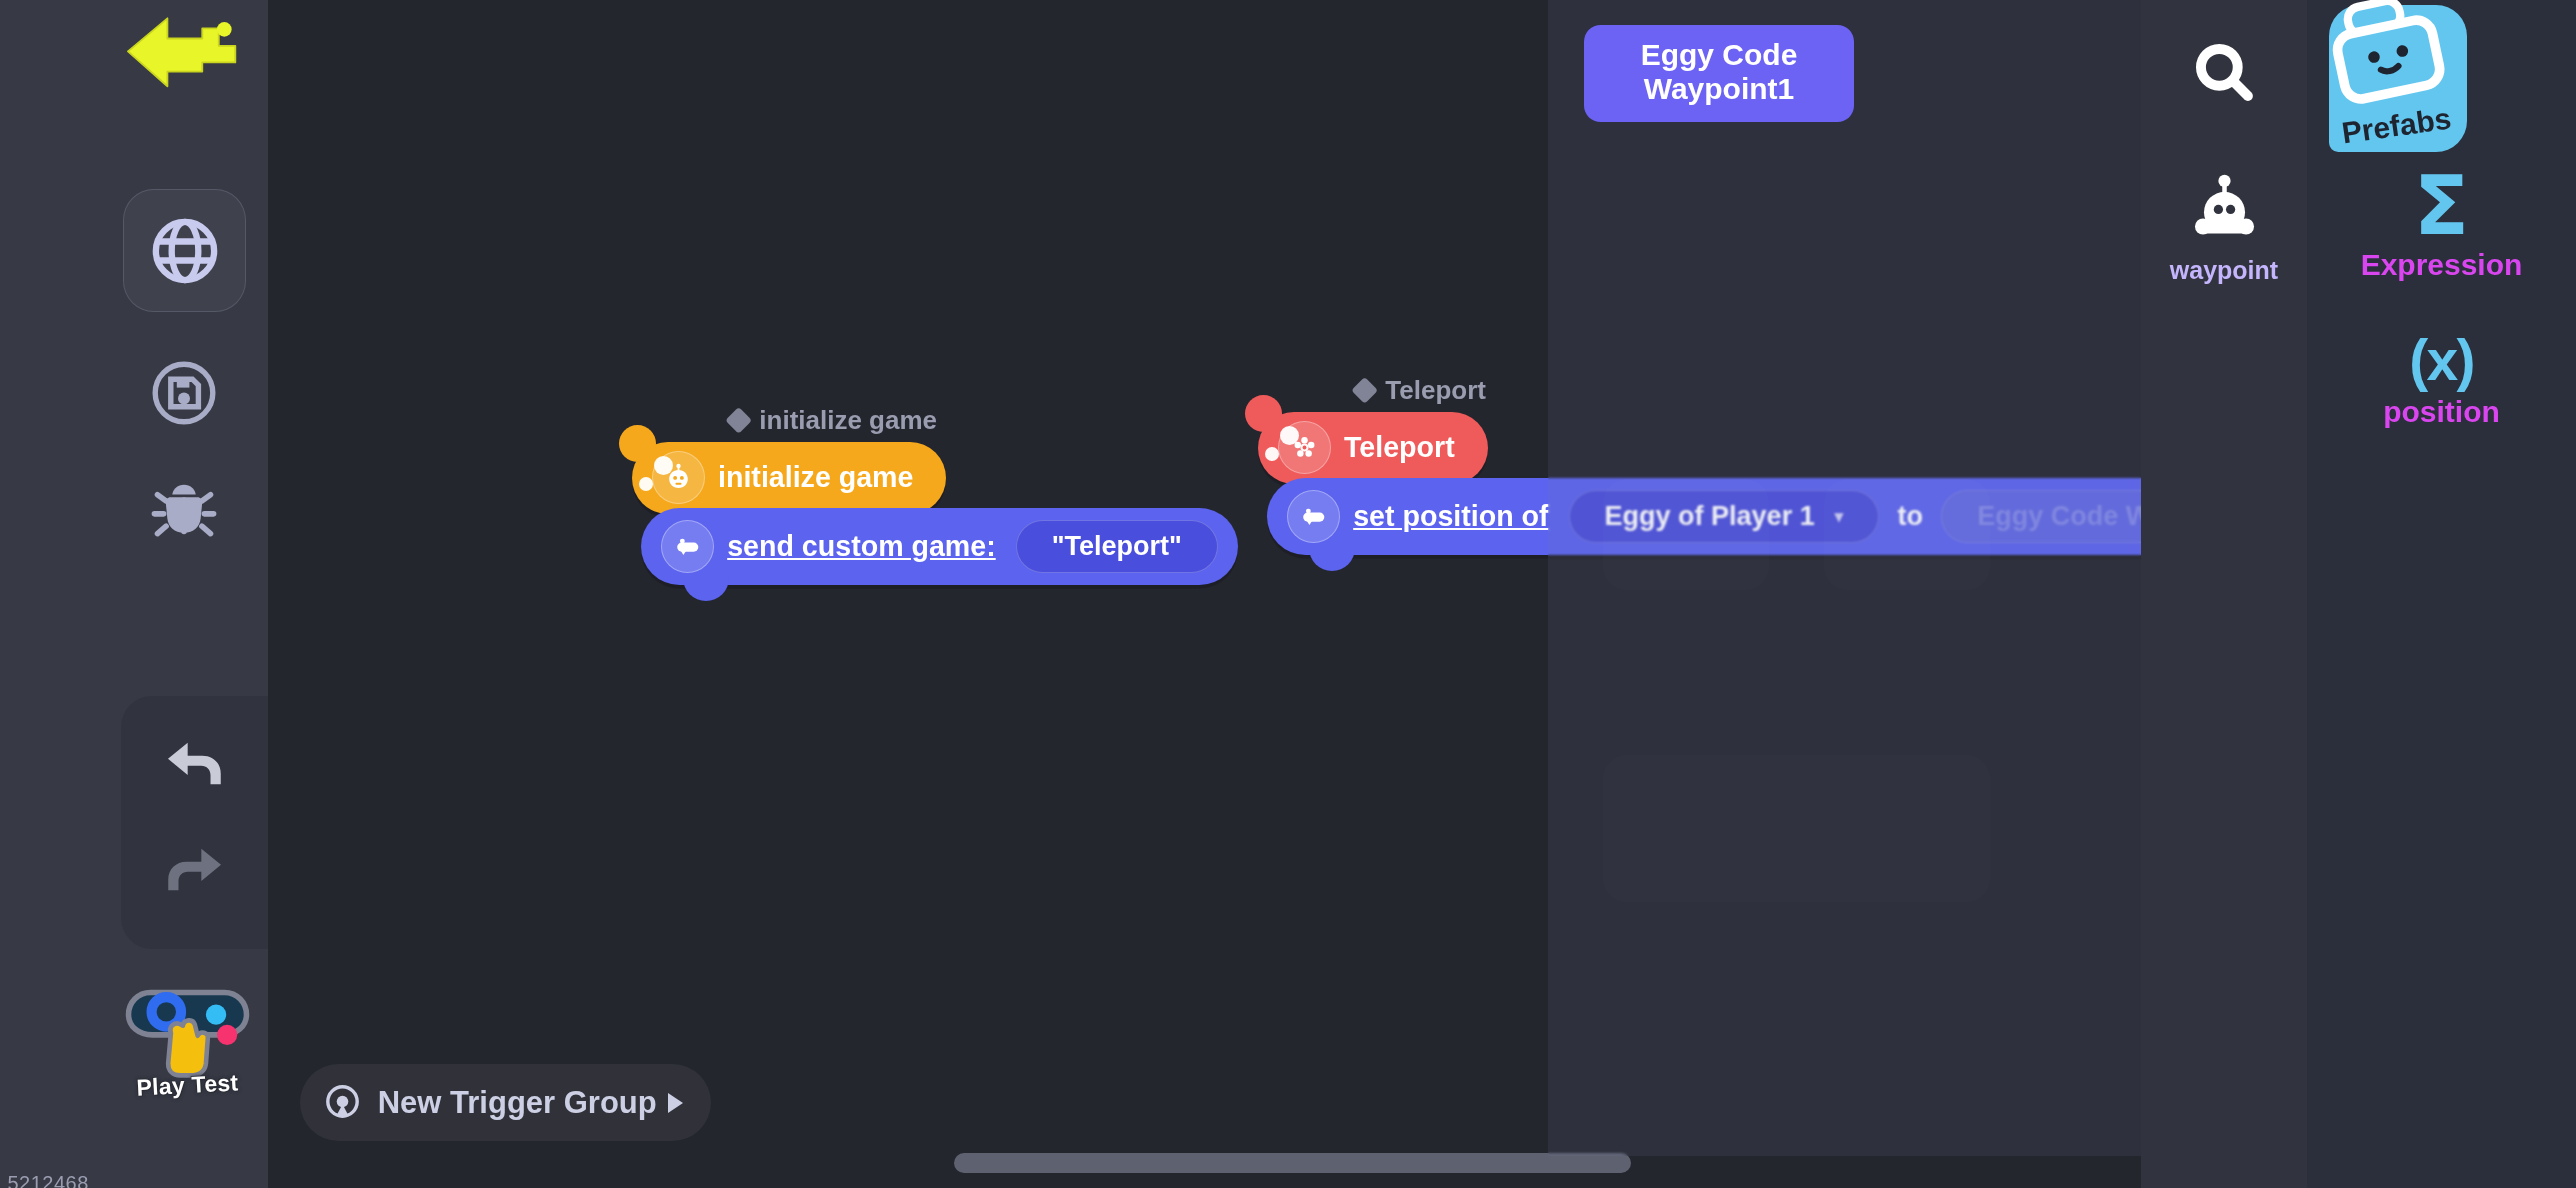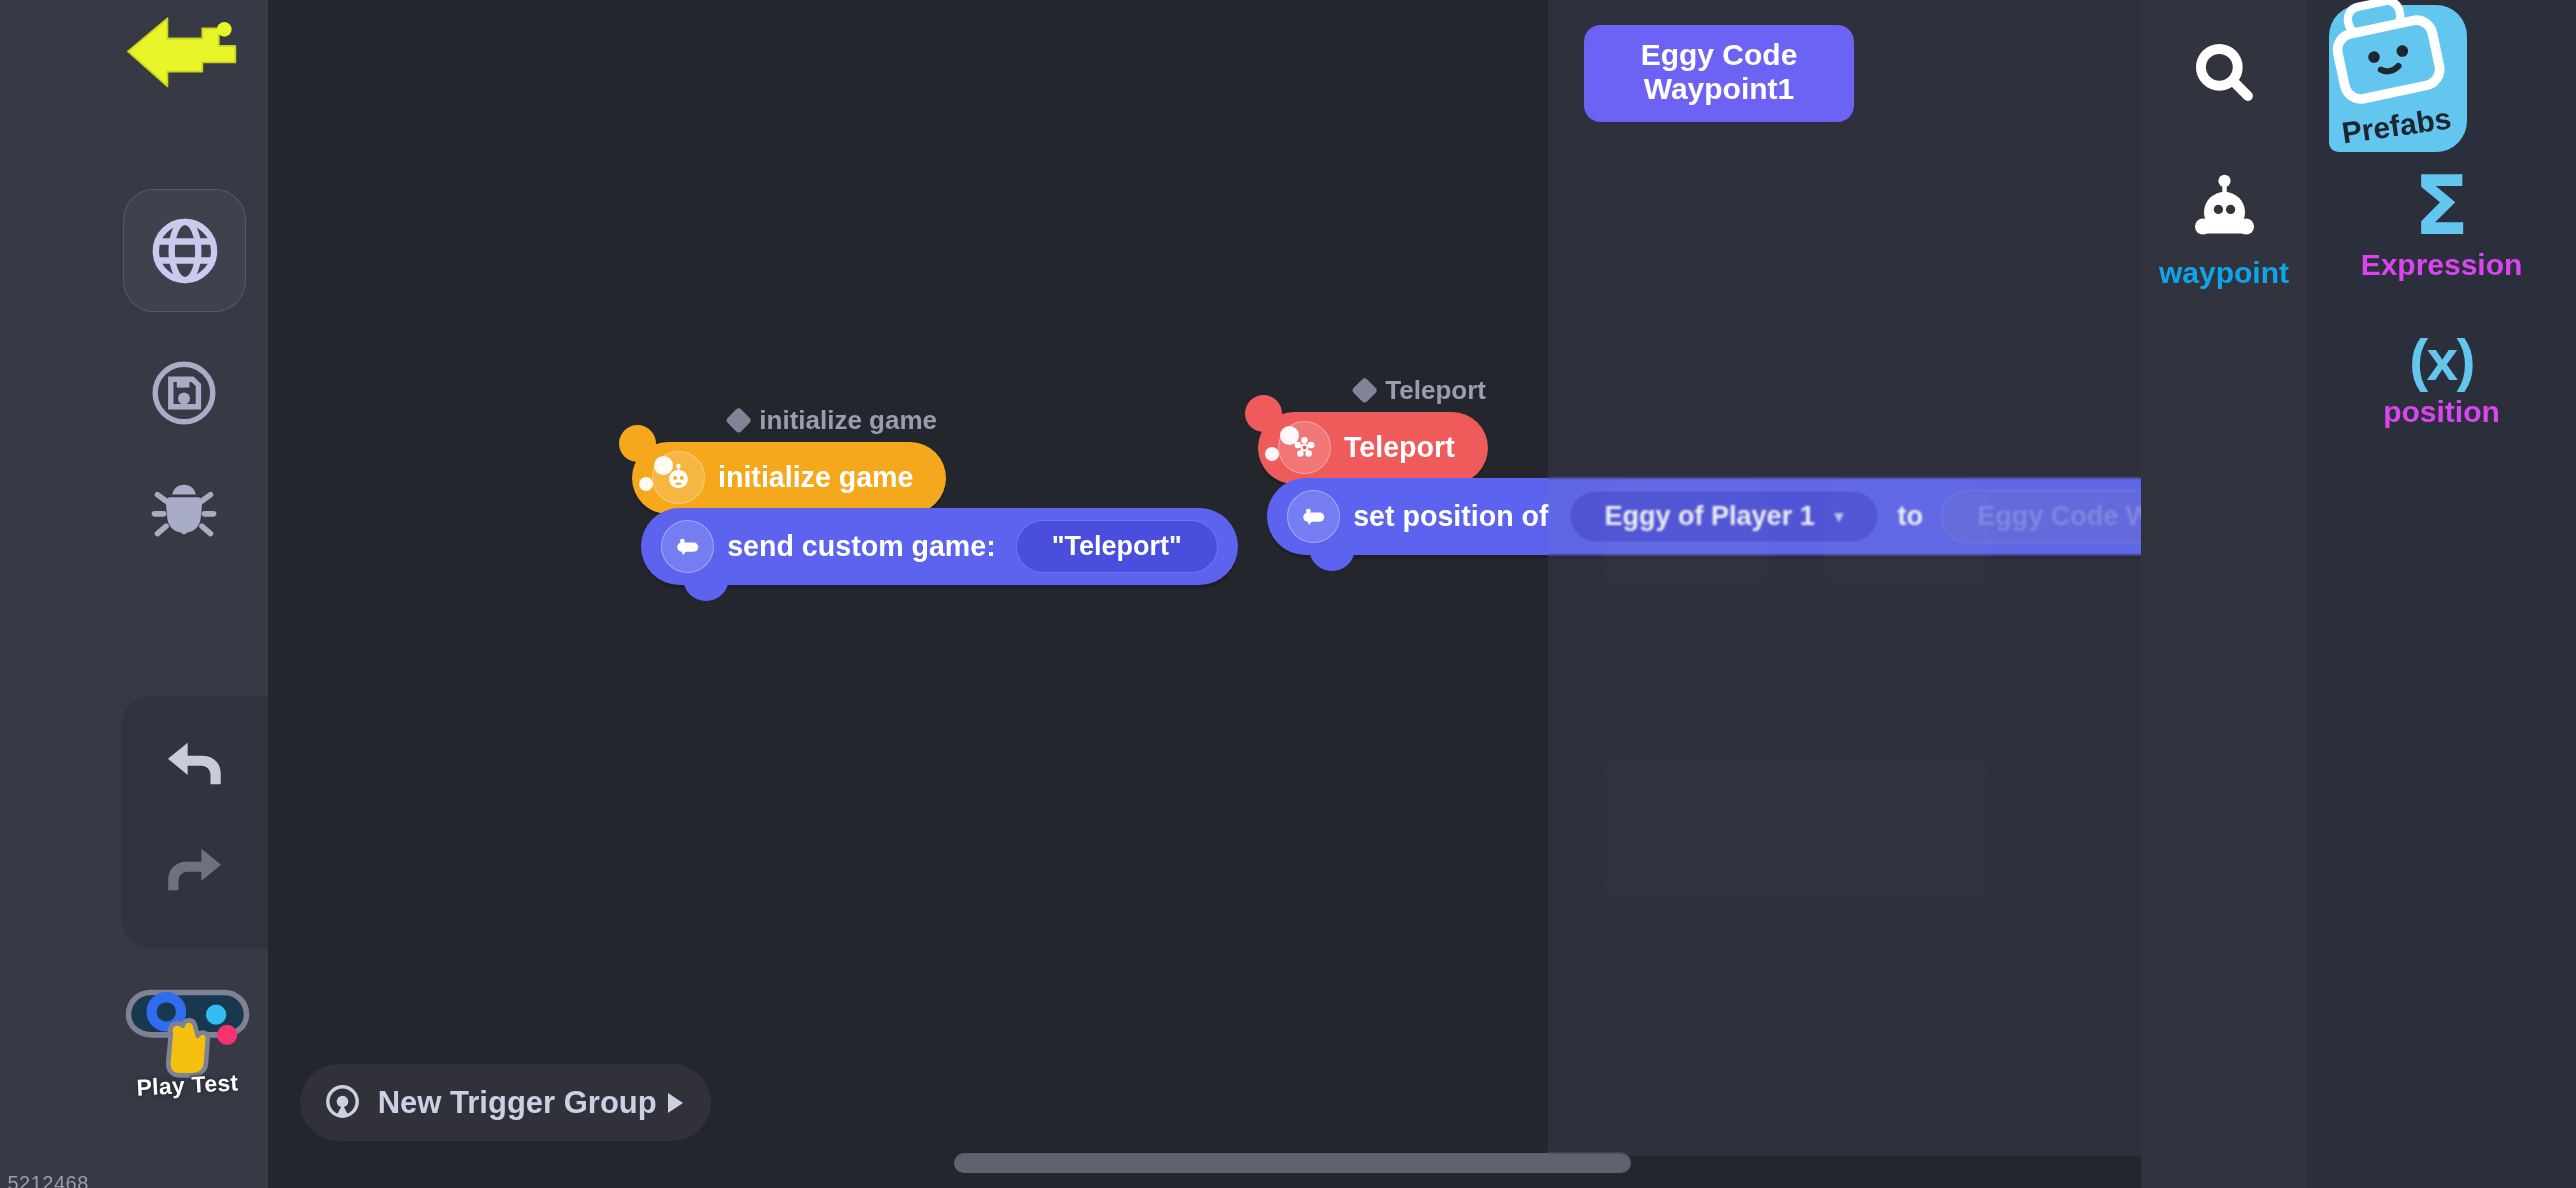--- a/index.html
+++ b/index.html
@@ -91,21 +91,21 @@
   .hat-label{color:#fff;font-size:28.6px;font-weight:bold;white-space:nowrap;}
 
   .stmt{
     position:relative;height:77px;border-radius:39px;display:inline-flex;
     align-items:center;padding:0 20px 0 20px;background:#5b63ef;
     box-shadow:0 3.7px 0 rgba(0,0,0,.16);
   }
   .stmt .notch{
     position:absolute;left:42px;bottom:-15.7px;width:46px;height:24px;border-radius:0 0 24px 24px;background:#5b63ef;
   }
-  .stmt-label{color:#fff;font-size:28.6px;font-weight:bold;white-space:nowrap;margin-right:20px;}
+  .stmt-label{color:#fff;font-size:28.6px;font-weight:bold;white-space:nowrap;margin-right:20px;text-decoration:underline;}
   .pill{
     height:53px;border-radius:28px;background:#4a4edc;display:inline-flex;align-items:center;
     justify-content:center;padding:0 35px;color:#fff;font-size:27px;font-weight:bold;
     border:1.8px solid rgba(255,255,255,.22);box-sizing:border-box;white-space:nowrap;cursor:pointer;
   }
   .pill.ghost{background:rgba(120,125,190,.22);border-color:rgba(190,195,235,.25);color:rgba(210,214,245,.30);}
   .pill .caret{margin-left:20px;font-size:16.6px;opacity:.75;}
   .conj{color:#fff;font-size:27px;font-weight:600;margin:0 18.4px;}
 
   
@@ -160,21 +160,21 @@
   
   #right-panel{
     position:absolute;right:0;top:0;width:435px;height:1188px;
     background:#2e3140;display:flex;
   }
   #right-col-a{width:166px;position:relative;background:#31343f;}
   #right-col-b{flex:1;position:relative;background:#2b2e3b;}
 
   .tool-item{position:absolute;width:100%;display:flex;flex-direction:column;
     align-items:center;cursor:pointer;}
-  .tool-label{color:#0ea5e9;font-size:30px;font-weight:bold;margin-top:5.5px;}
+  .tool-label{color:#c4b5fd;font-size:25px;font-weight:bold;margin-top:5.5px;}
   .tool-label.big{font-size:30px;color:#d946ef;}
 
   #tool-search{top:37px;}
   #tool-waypoint{top:170px;}
   #tool-prefabs{position:absolute;left:9.2px;top:0;width:161px;height:170px;cursor:pointer;}
   #prefabs-badge{
     position:absolute;left:13px;top:4.6px;width:138px;height:147px;
     background:#62c6ef;border-radius:31px 31px 31px 9.2px;
   }
   #prefabs-text{

